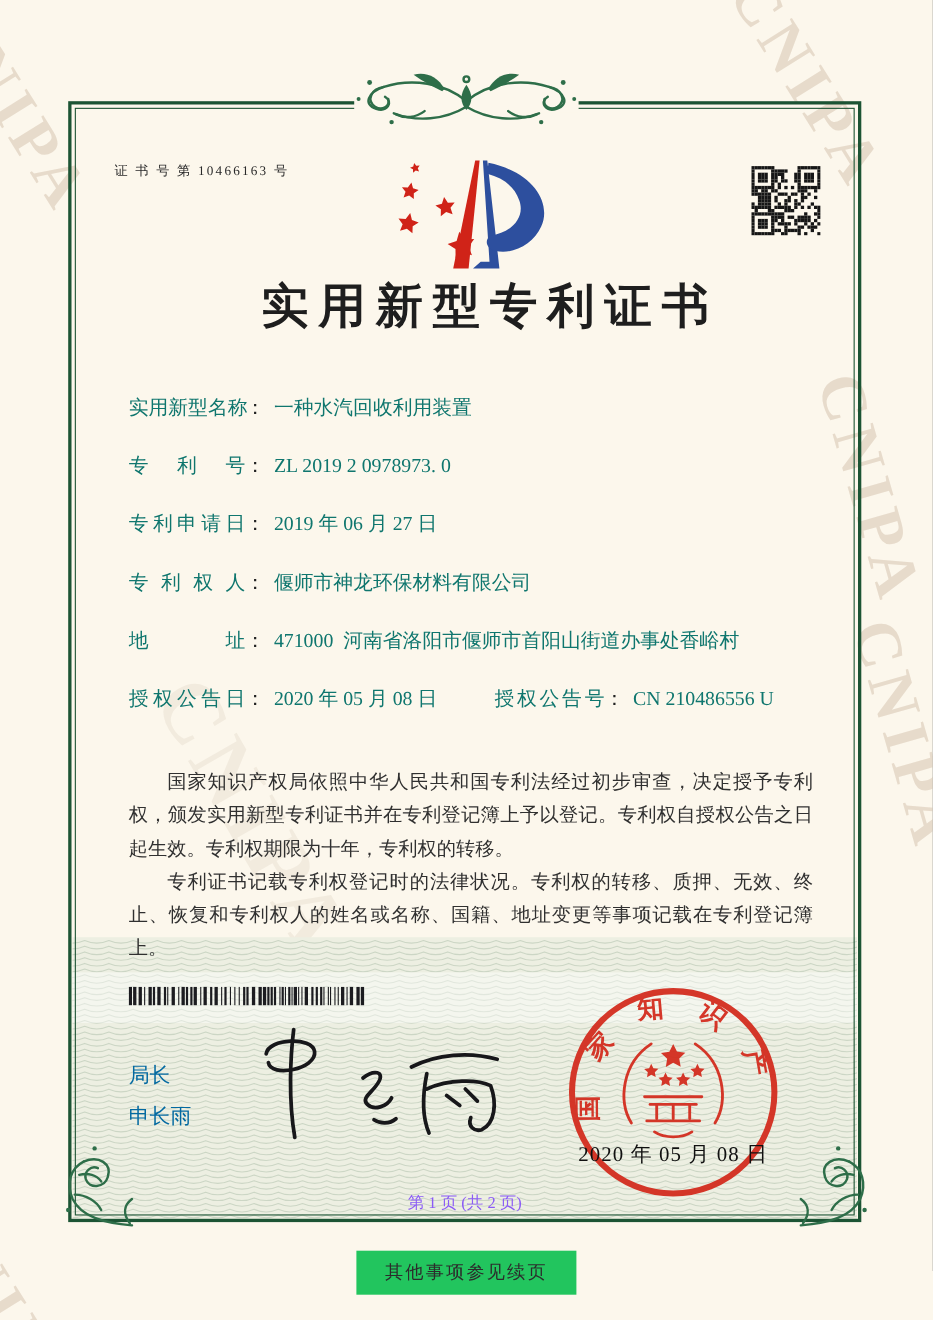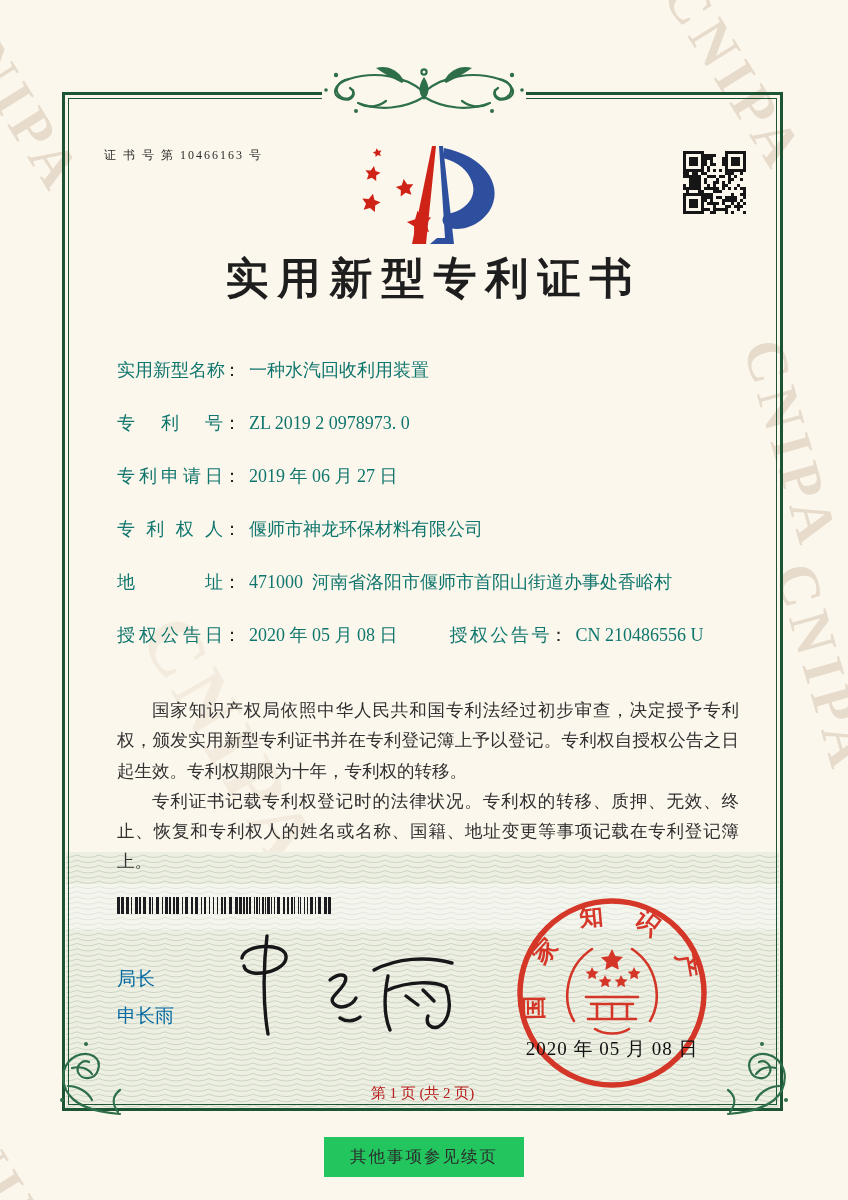--- a/index.html
+++ b/index.html
@@ -31,21 +31,21 @@
   }
   .ornament{ position:absolute; pointer-events:none; }
   .orn-stroke{ fill:none; stroke:#2e6e49; stroke-width:2.2; stroke-linecap:round; }
   .orn-fill{ fill:#2e6e49; stroke:none; }
   
   .cert-no{ position:absolute; left:104px; top:147px; font-size:12px; letter-spacing:2px; color:#2a2a2a; }
   .logo{ position:absolute; left:346px; top:140px; }
   .qr{ position:absolute; left:683px; top:151px; }
   .qr rect{ fill:#161616; }
   .doc-title{
-    position:absolute; left:56px; top:250px; width:755px; text-align:center;
+    position:absolute; left:68px; top:250px; width:755px; text-align:center;
     font-size:43px; font-weight:bold; letter-spacing:9px; color:#1e1e1e;
   }
   
   .fields{ position:absolute; left:117px; top:355px; width:630px; font-size:18px; }
   .frow{ margin-bottom:23px; line-height:30px; white-space:nowrap; }
   .flabel{
     display:inline-block; width:106px; text-align:justify; text-align-last:justify;
     vertical-align:top; color:#0f766e;
   }
   .fcolon{ display:inline-block; margin-right:8px; }
@@ -66,21 +66,21 @@
   .autograph{ position:absolute; left:222px; top:928px; }
   .autograph path{ fill:none; stroke:#17171a; stroke-width:3.4; stroke-linecap:round; stroke-linejoin:round; }
   
   .seal{ position:absolute; left:512px; top:893px; opacity:0.93; }
   .seal .ring{ fill:none; stroke:var(--seal_red); stroke-width:5.5; }
   .seal text{ fill:var(--seal_red); font-family:"Liberation Serif",serif; font-weight:bold; font-size:24px; letter-spacing:28px; }
   .seal .emb{ stroke:var(--seal_red); fill:none; stroke-width:2.6; stroke-linecap:round; }
   .seal .embf{ fill:var(--seal_red); stroke:none; }
   .seal-date{ position:absolute; left:512px; top:1036px; width:200px; text-align:center; font-size:19px; letter-spacing:1px; color:#101010; }
   
-  .page-indicator{ position:absolute; left:62px; top:1084px; width:721px; text-align:center; font-size:15px; color:#b91c1c; }
+  .page-indicator{ position:absolute; left:62px; top:1084px; width:721px; text-align:center; font-size:15px; color:#8b5cf6; }
   .note-box{
     position:absolute; left:50%; top:1137px; transform:translateX(-50%);
     background:#22c55e; padding:9px 26px; font-size:16.5px; letter-spacing:2px; color:#2c2c2c;
   }
 </style>
 </head>
 <body>
 
 <div class="page">
 

